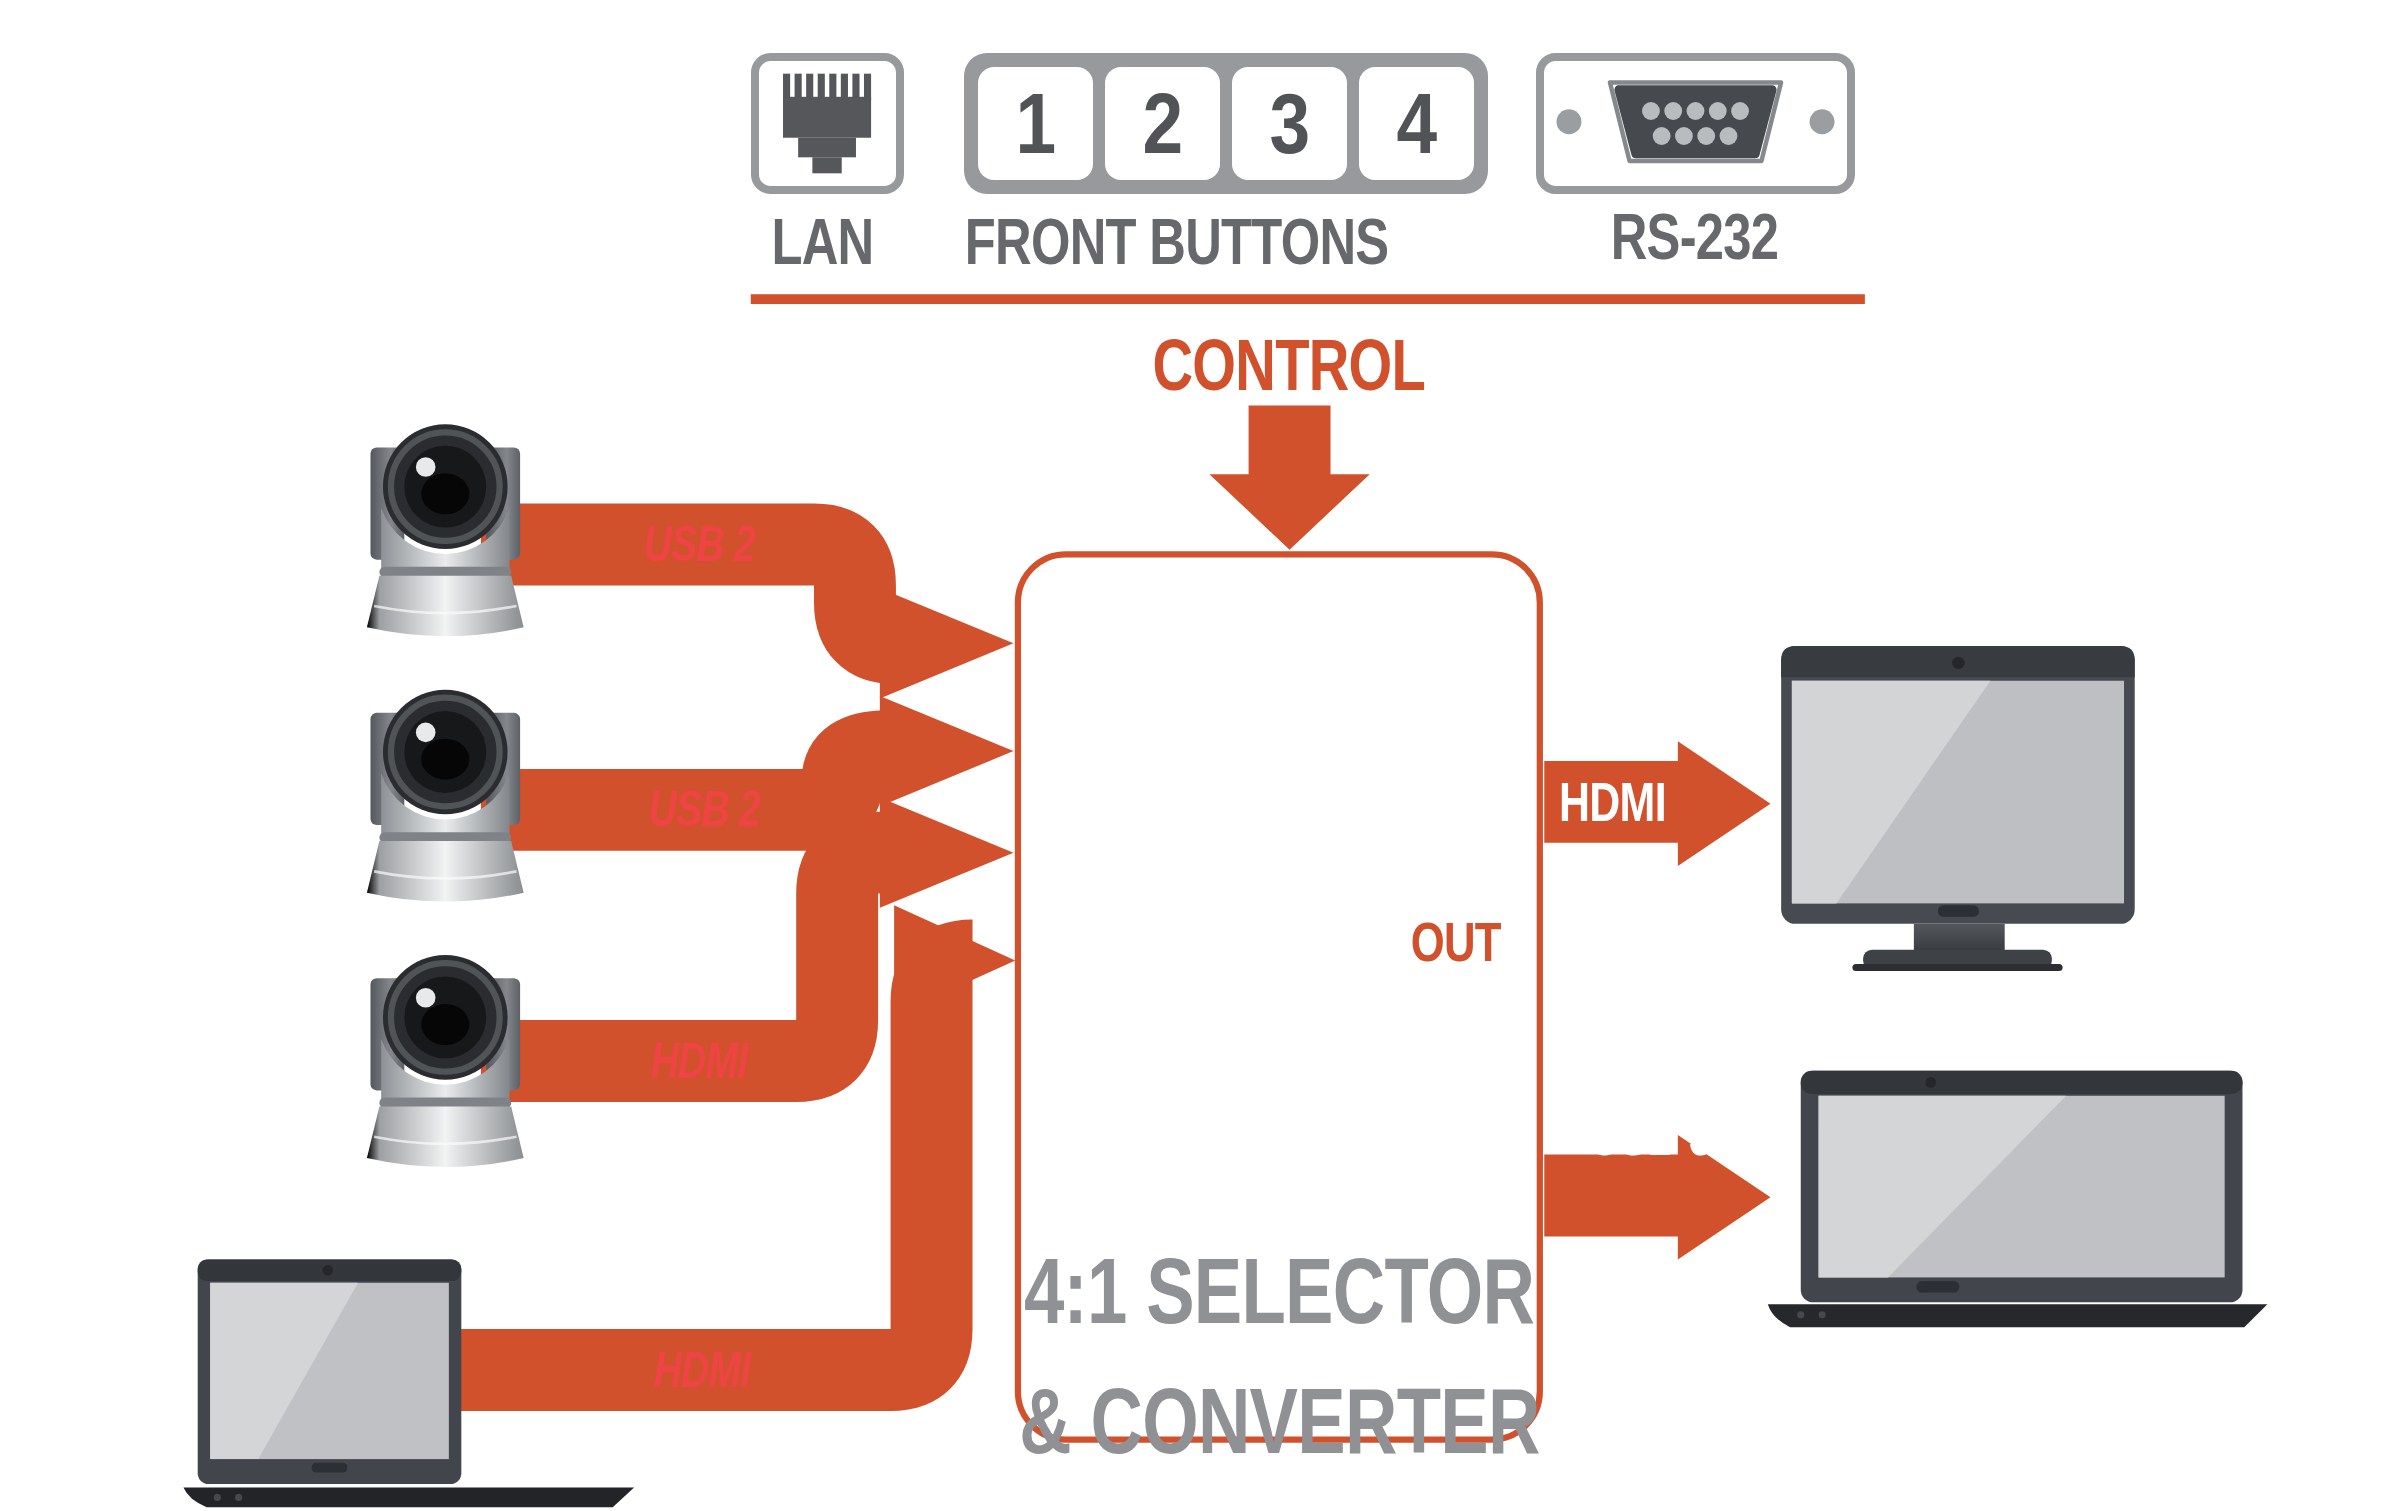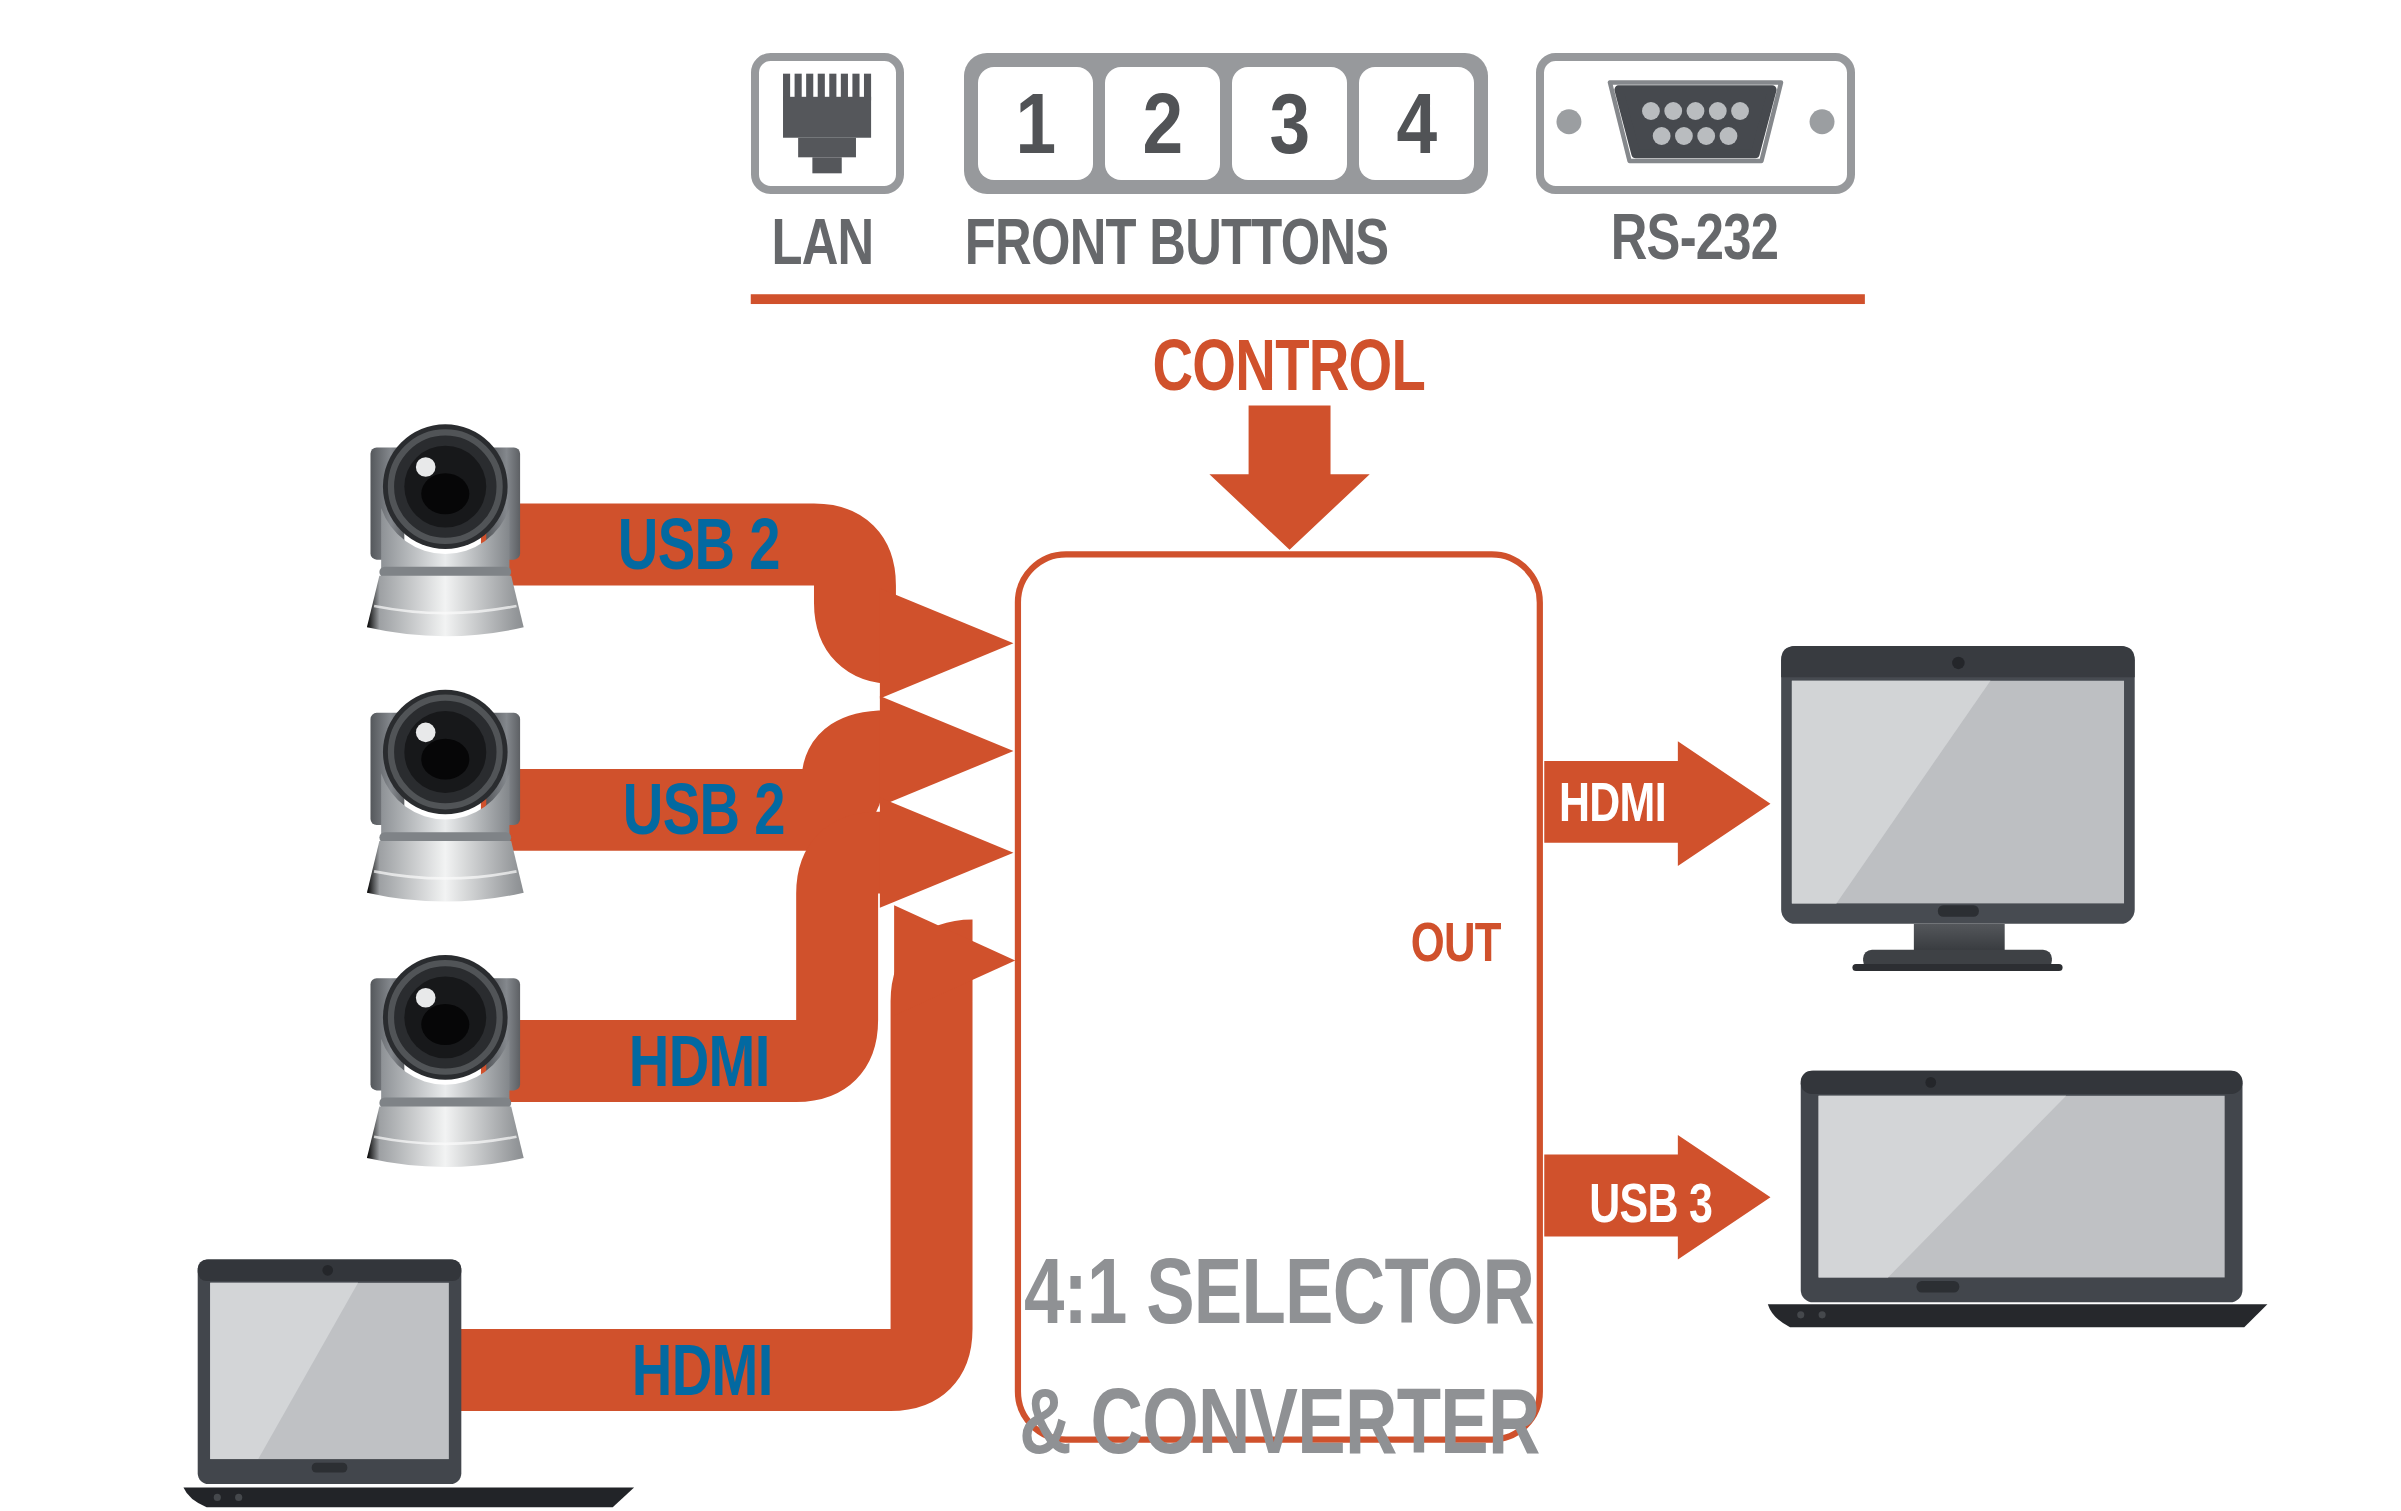--- a/index.html
+++ b/index.html
@@ -11,21 +11,21 @@
   .lbl{position:absolute;display:flex;align-items:center;justify-content:center;font-weight:bold;}
   .cond{display:inline-block;transform:scaleX(0.78);white-space:nowrap;letter-spacing:-0.9px;}
   .red{color:var(--accent);}
   
   .icon-box{position:absolute;background:#fff;border:8px solid var(--panel-gray);border-radius:19.6px;box-sizing:border-box;display:flex;align-items:center;justify-content:center;}
   #btn-panel{position:absolute;left:964px;top:53px;width:524px;height:141px;background:var(--panel-gray);border-radius:23px;box-sizing:border-box;display:flex;gap:12.5px;padding:14.3px;}
   .fbtn{flex:1;background:#ffffff;border-radius:16px;display:flex;align-items:center;justify-content:center;font-weight:bold;font-size:86px;color:var(--digit-gray);}
   .fbtn .cond{transform:scaleX(0.85);}
   
   .toplbl{font-size:65px;color:var(--label-gray);}
-  .bandlbl{font-size:72px;color:#0369a1;}
+  .bandlbl{font-size:50px;color:#ef4444;font-style:italic;}
   .outlbl{font-size:55px;color:#fff;}
   .titlelbl{font-size:93px;color:var(--title-gray);}
 </style>
 </head>
 <body>
 
 <svg id="art" width="2401" height="1512" viewBox="0 0 2696 1697">
   <defs>
     <linearGradient id="gMetal" x1="0" y1="0" x2="1" y2="0">
       <stop offset="0" stop-color="#8e9296"></stop>
@@ -211,21 +211,21 @@
     <span class="cond">HDMI</span>
   </div>
 
 <div class="lbl red" style="left:1256px;top:903px;width:258px;height:77px;font-size:56px;justify-content:flex-end;">
     <span class="cond">OUT</span>
   </div>
 
 <div class="lbl outlbl" style="left:1545px;top:762px;width:135px;height:80px;">
     <span class="cond">HDMI</span>
   </div>
-<div class="lbl outlbl" style="left:1545px;top:1163px;width:139px;height:80px;padding-left:36px;">
+<div class="lbl outlbl" style="left:1545px;top:1096px;width:139px;height:80px;padding-left:36px;">
     <span class="cond">USB 3</span>
   </div>
 
 <div class="lbl titlelbl" style="left:1024px;top:1245px;width:510px;height:93px;">
     <span class="cond">4:1 SELECTOR</span>
   </div>
 <div class="lbl titlelbl" style="left:1024px;top:1333px;width:510px;height:93px;margin-top:42px;">
     <span class="cond">&amp; CONVERTER</span>
   </div>
 

